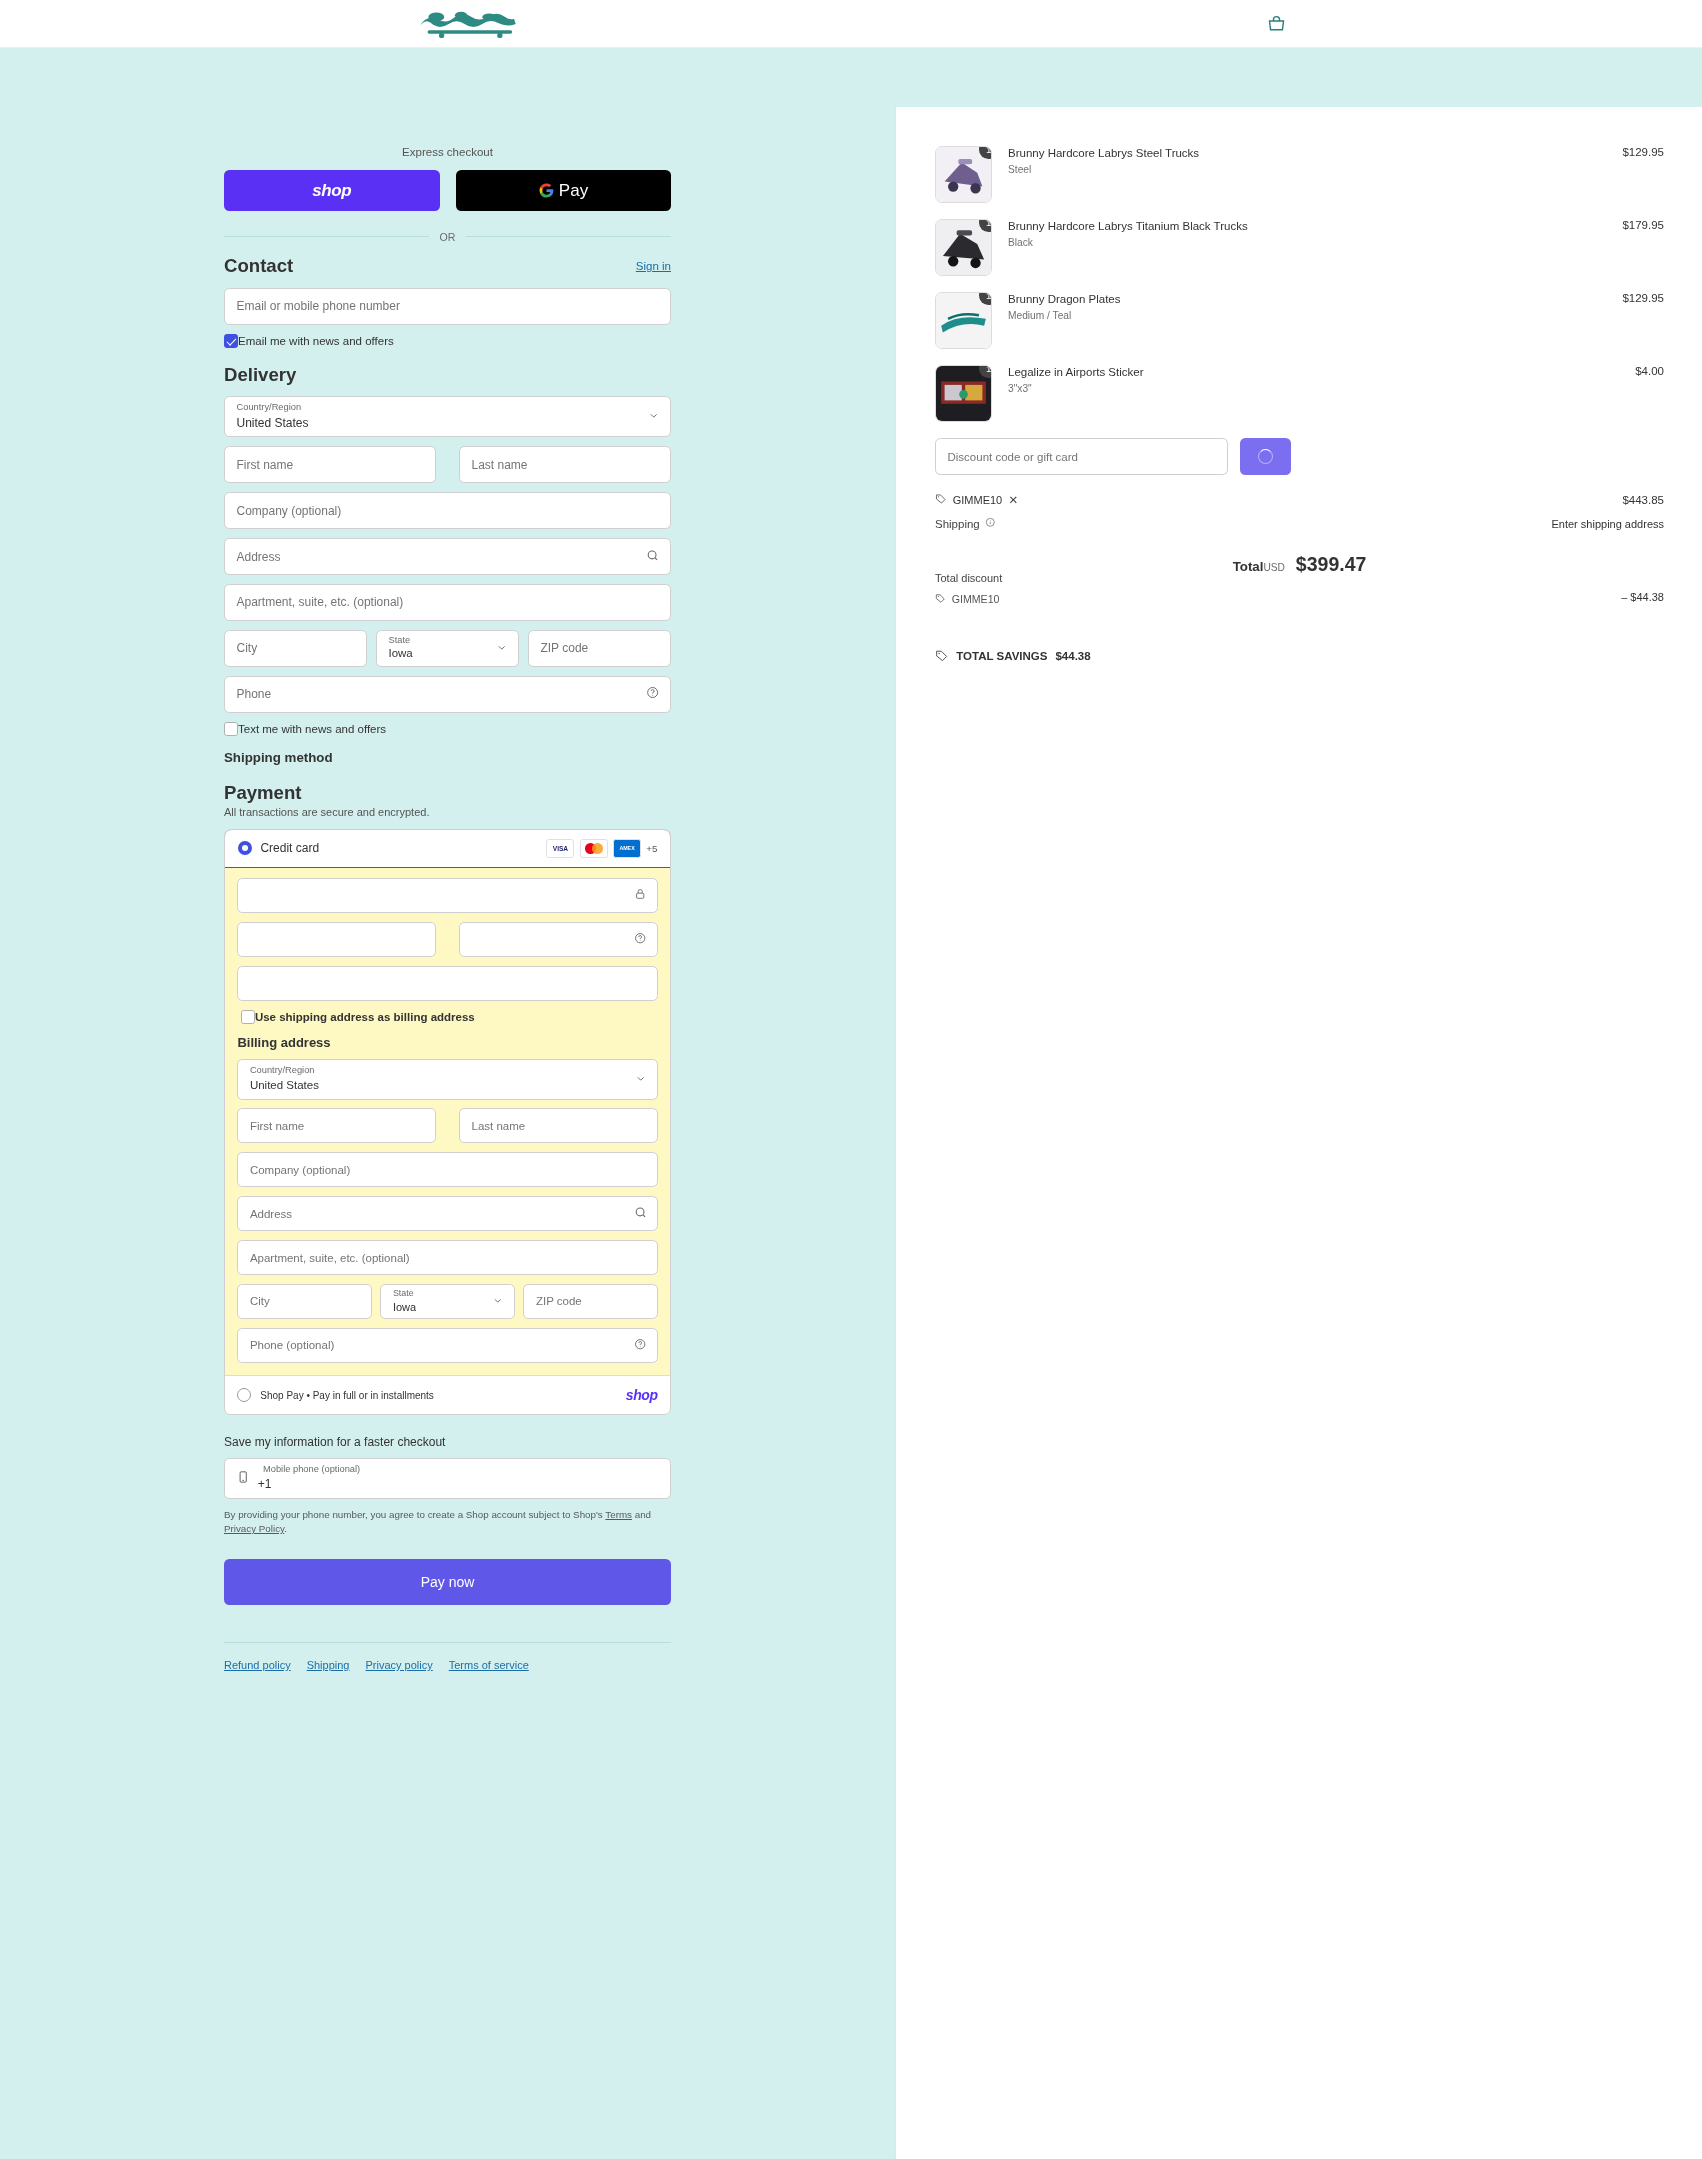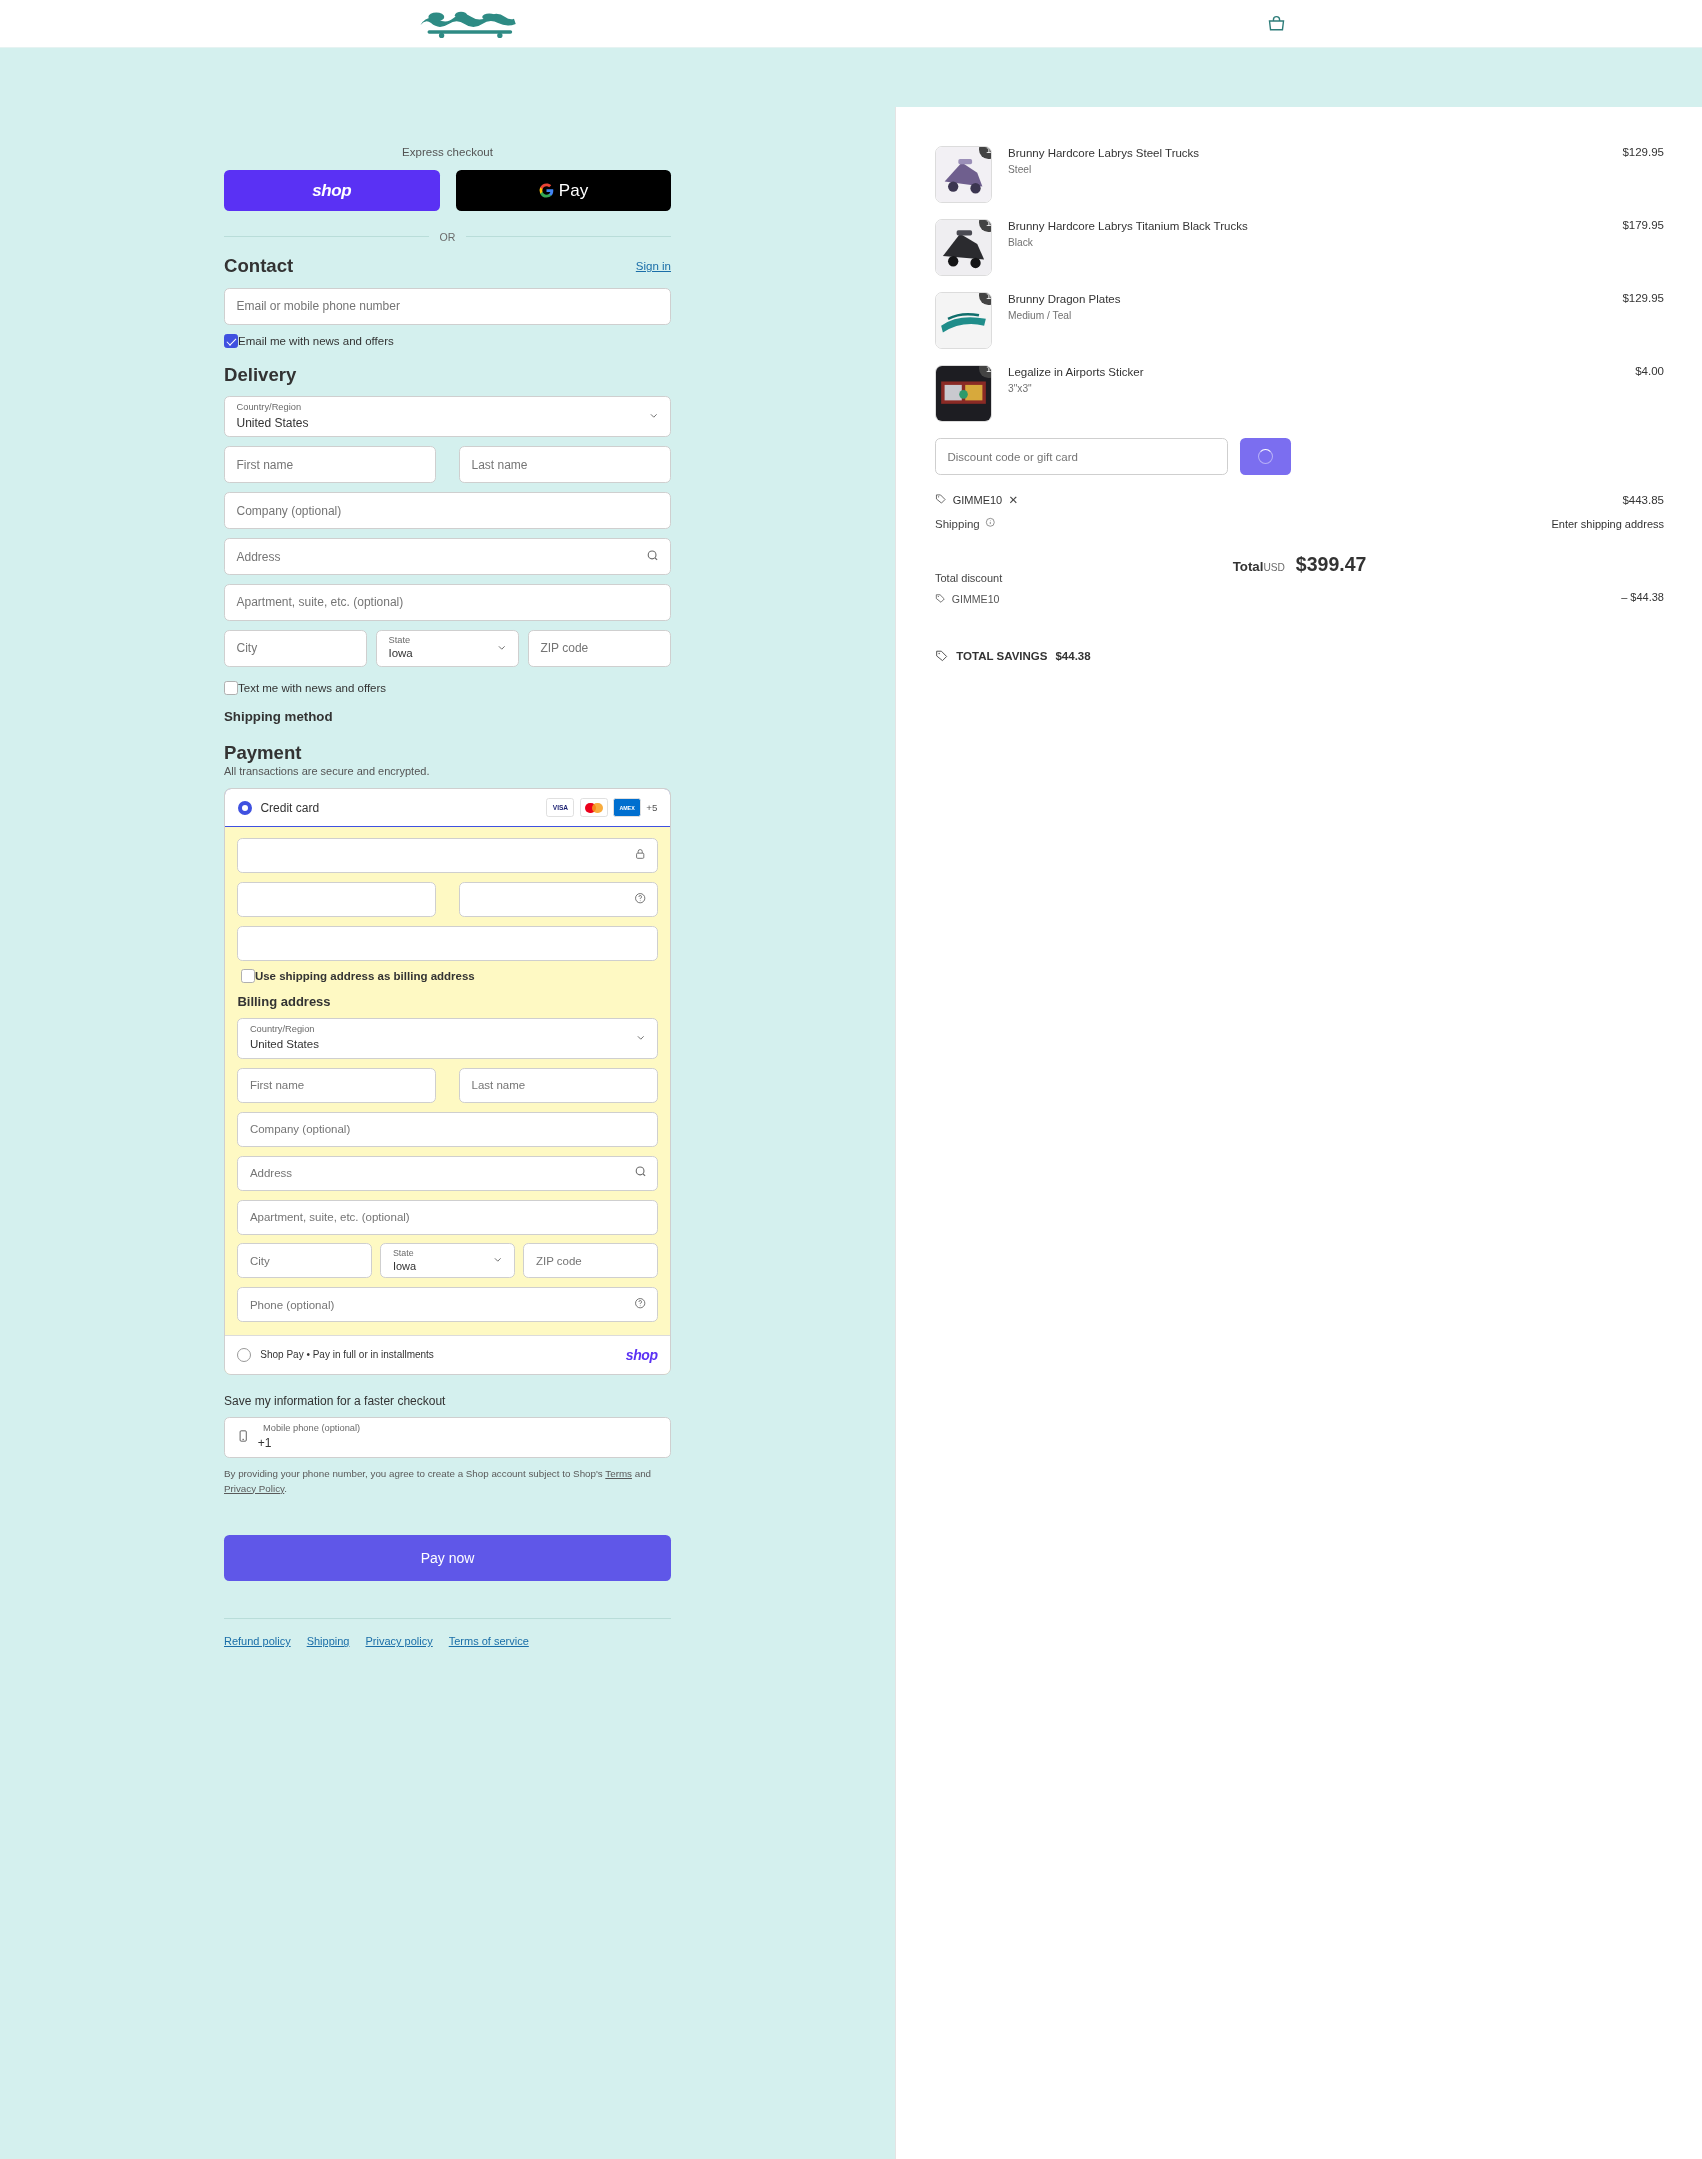--- a/index.html
+++ b/index.html
@@ -305,21 +305,21 @@
 
   .legal {
     font-size: 9.8px;
     color: #5a5a5a;
     line-height: 1.5;
     margin: 8.9px 0 0 0;
   }
   .legal a { color: #5a5a5a; text-decoration: underline; }
 
   .paynow {
-    margin-top: 39px;
+    margin-top: 22px;
     width: 100%;
     height: 46px;
     background: #5f57e8;
     color: #ffffff;
     border: none;
     border-radius: 5.3px;
     font-size: 14px;
     cursor: pointer;
     font-family: "Liberation Sans", sans-serif;
   }
@@ -534,20 +534,30 @@
               <svg width="11.5" height="11.5" viewBox="0 0 24 24" fill="none" stroke="currentColor" stroke-width="2">
                   <path d="M6 9l6 6 6-6"></path>
                 </svg>
             </span>
           </div>
           <div class="field">
             <span class="ph">ZIP code</span>
           </div>
         </div>
 
+        <div class="field">
+          <span class="ph">Phone</span>
+          <span class="right-icon">
+            <svg width="13.3" height="13.3" viewBox="0 0 24 24" fill="none" stroke="currentColor" stroke-width="1.8">
+                <circle cx="12" cy="12" r="9"></circle>
+                <path d="M9.5 9.5a2.6 2.6 0 1 1 3.2 2.5c-.6.2-.8.7-.8 1.3v.4"></path>
+                <circle cx="12" cy="17" r=".9" fill="currentColor" stroke="none"></circle>
+              </svg>
+          </span>
+        </div>
 
         <div class="checkrow">
           <span class="cb"></span>
           <span>Text me with news and offers</span>
         </div>
 
         
         <h3 class="sub-title">Shipping method</h3>
 
         

